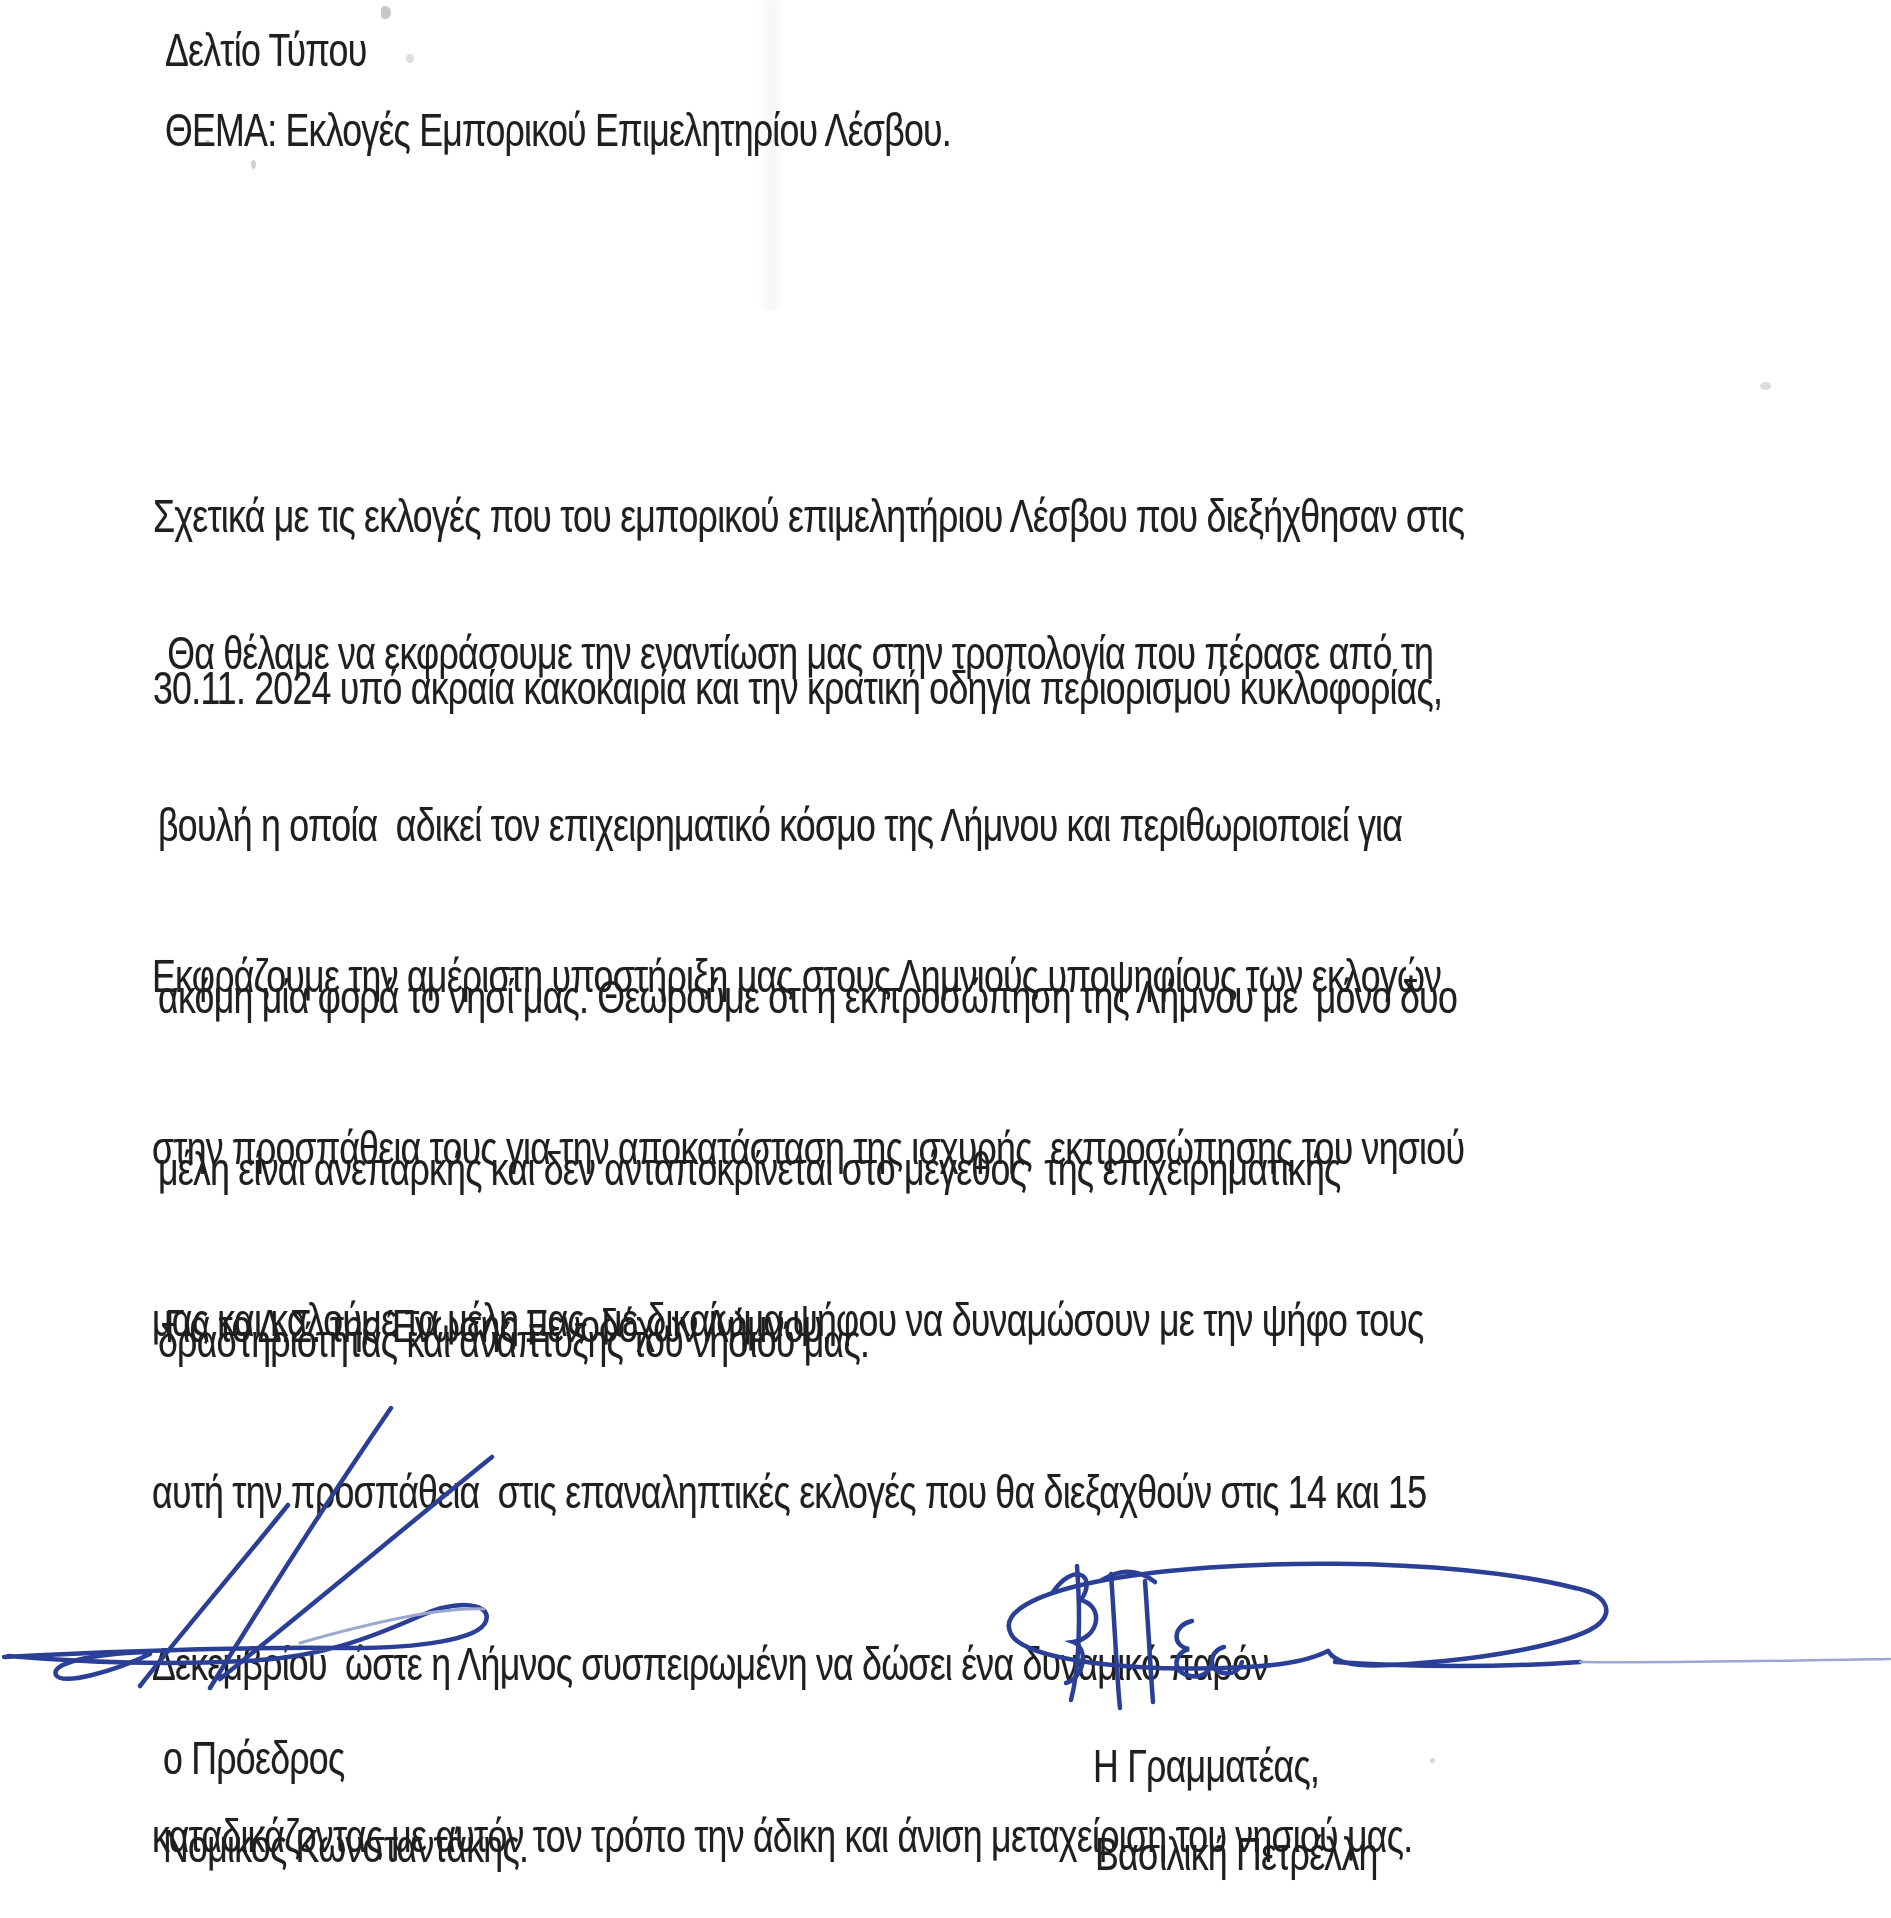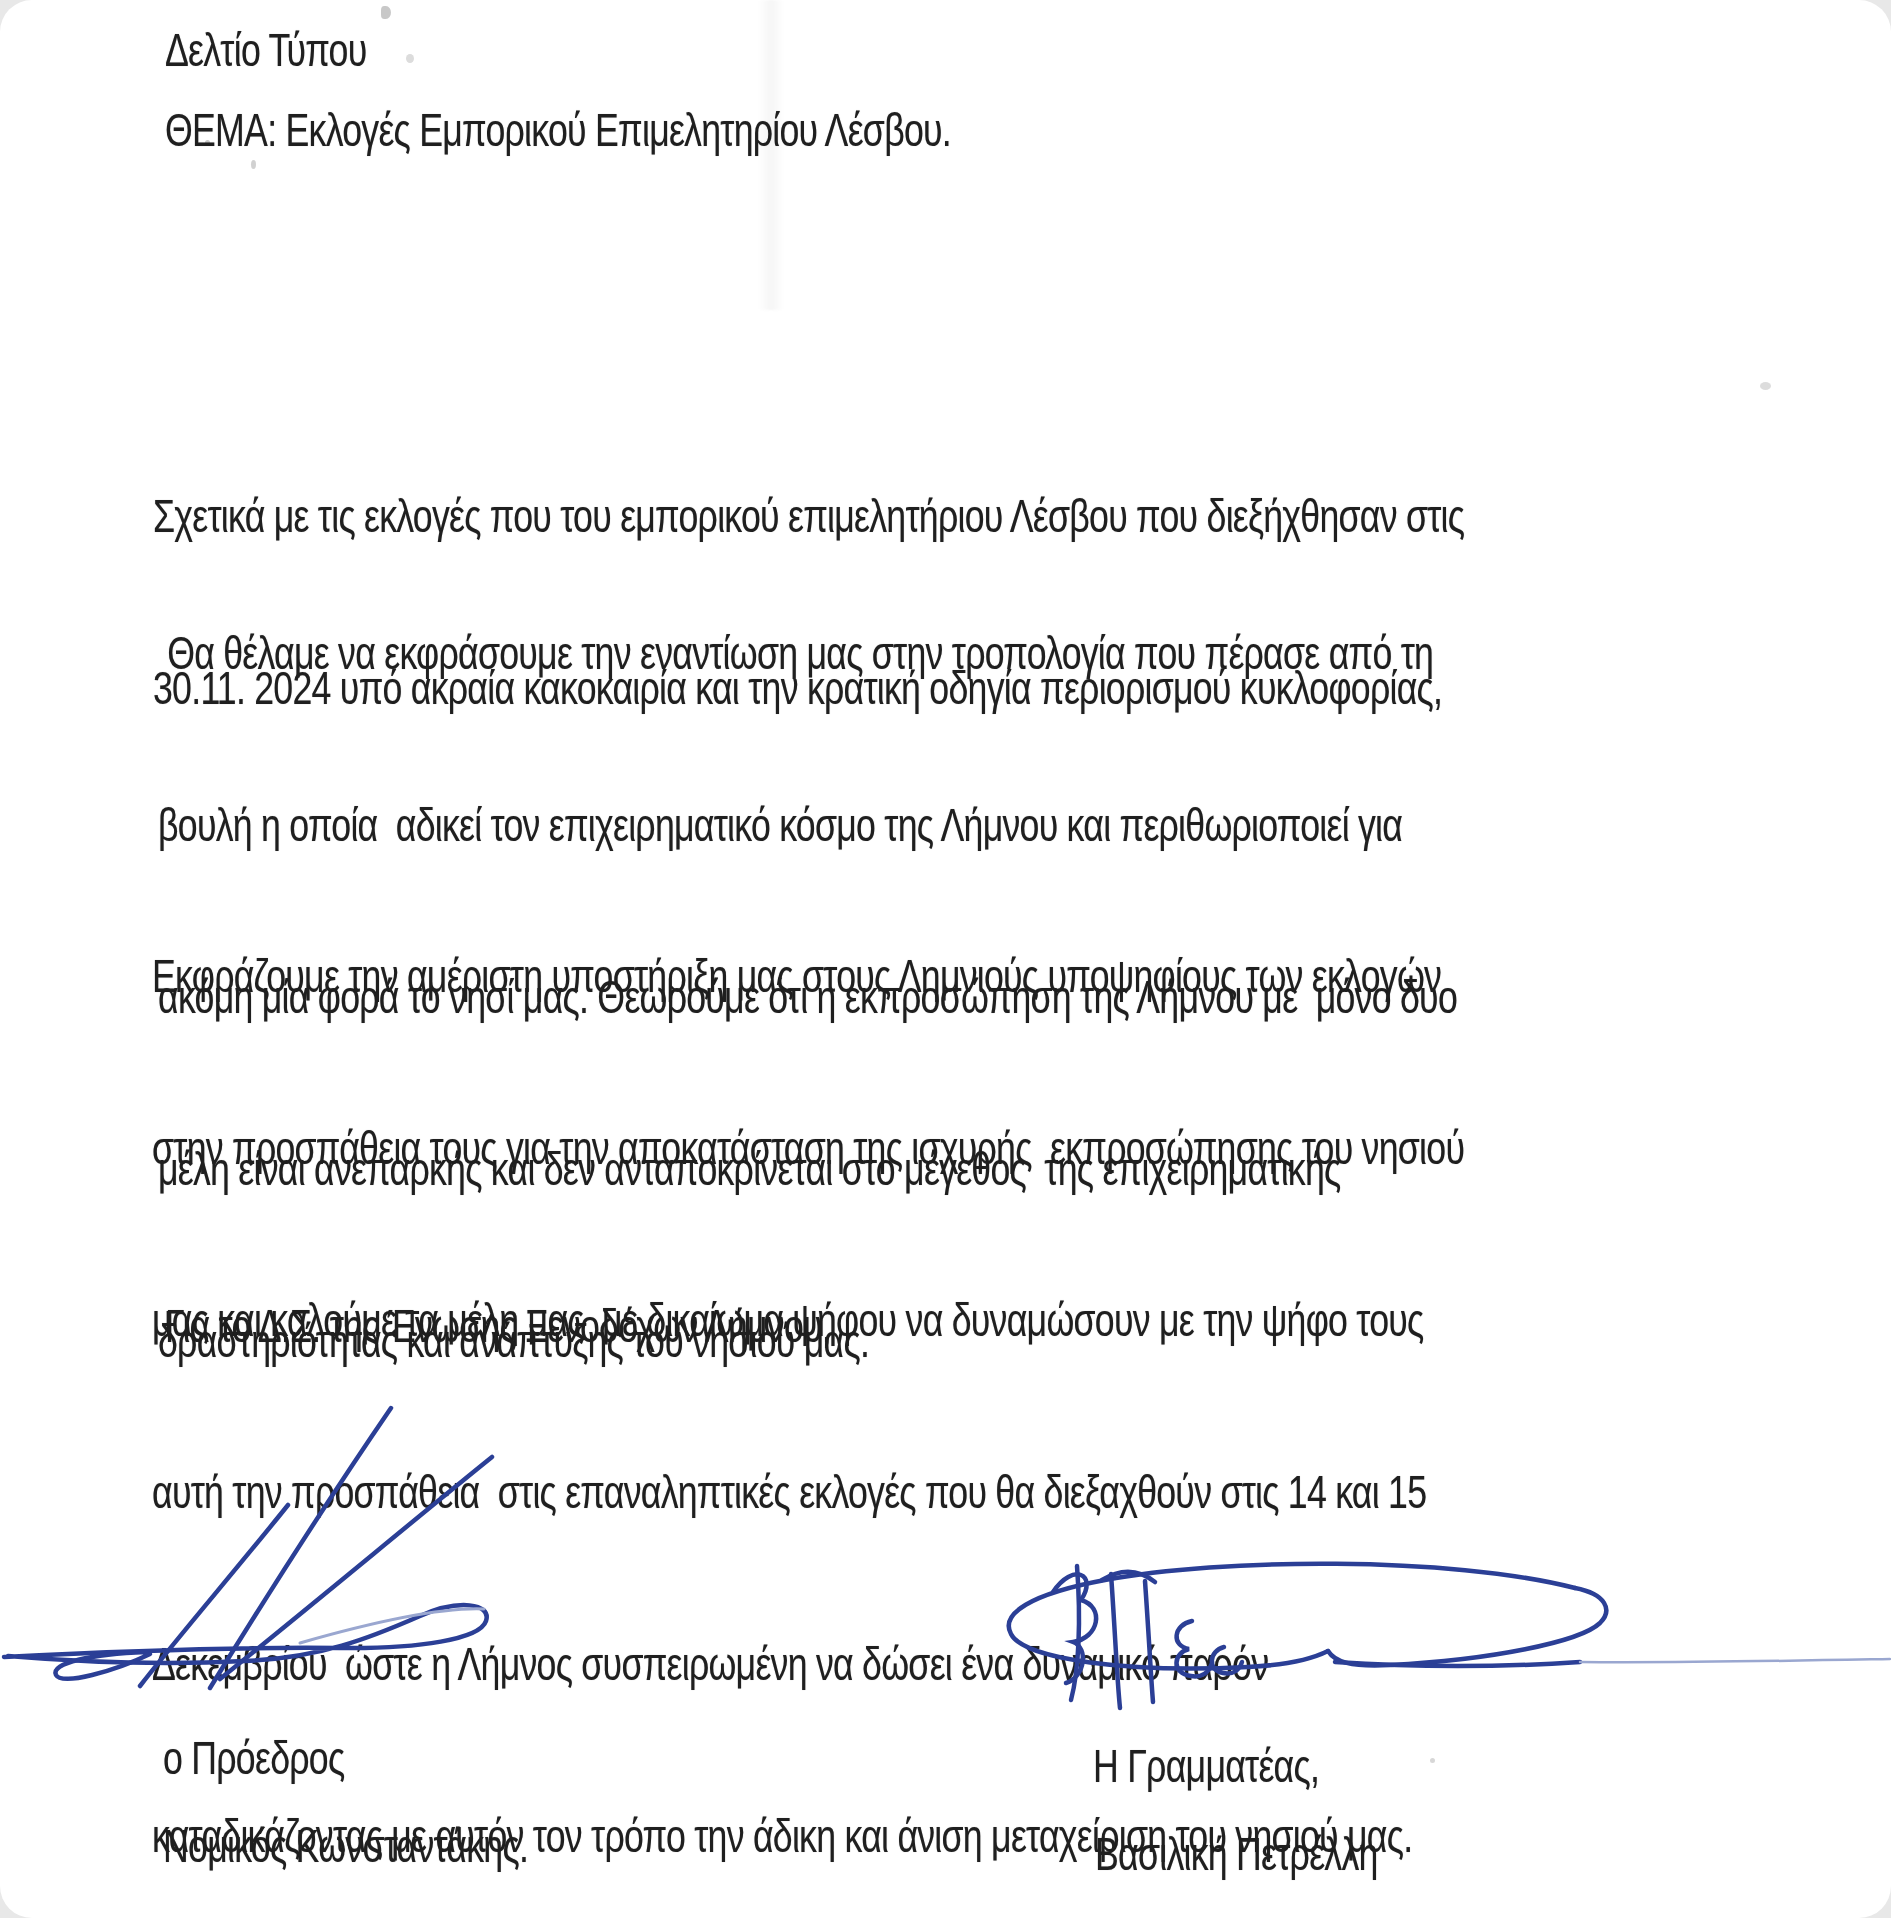--- a/index.html
+++ b/index.html
@@ -2,21 +2,20 @@
 <html><head>
 <meta charset="utf-8">
 <style>
   html,body{margin:0;padding:0;background:#e8e8e8;}
   .page{
     position:relative;
     width:1891px;height:1918px;
     background:#ffffff;
     overflow:hidden;
     font-family:"Liberation Sans", sans-serif;
-    border-radius:32px;
   }
   .txt{
     position:absolute;
     color:#1f1f1f;
     font-size:47px;
     letter-spacing:-1px;
     white-space:pre;
     transform:scaleX(0.76);
     transform-origin:0 0;
     text-shadow:0 0 1px rgba(30,30,30,0.35);

